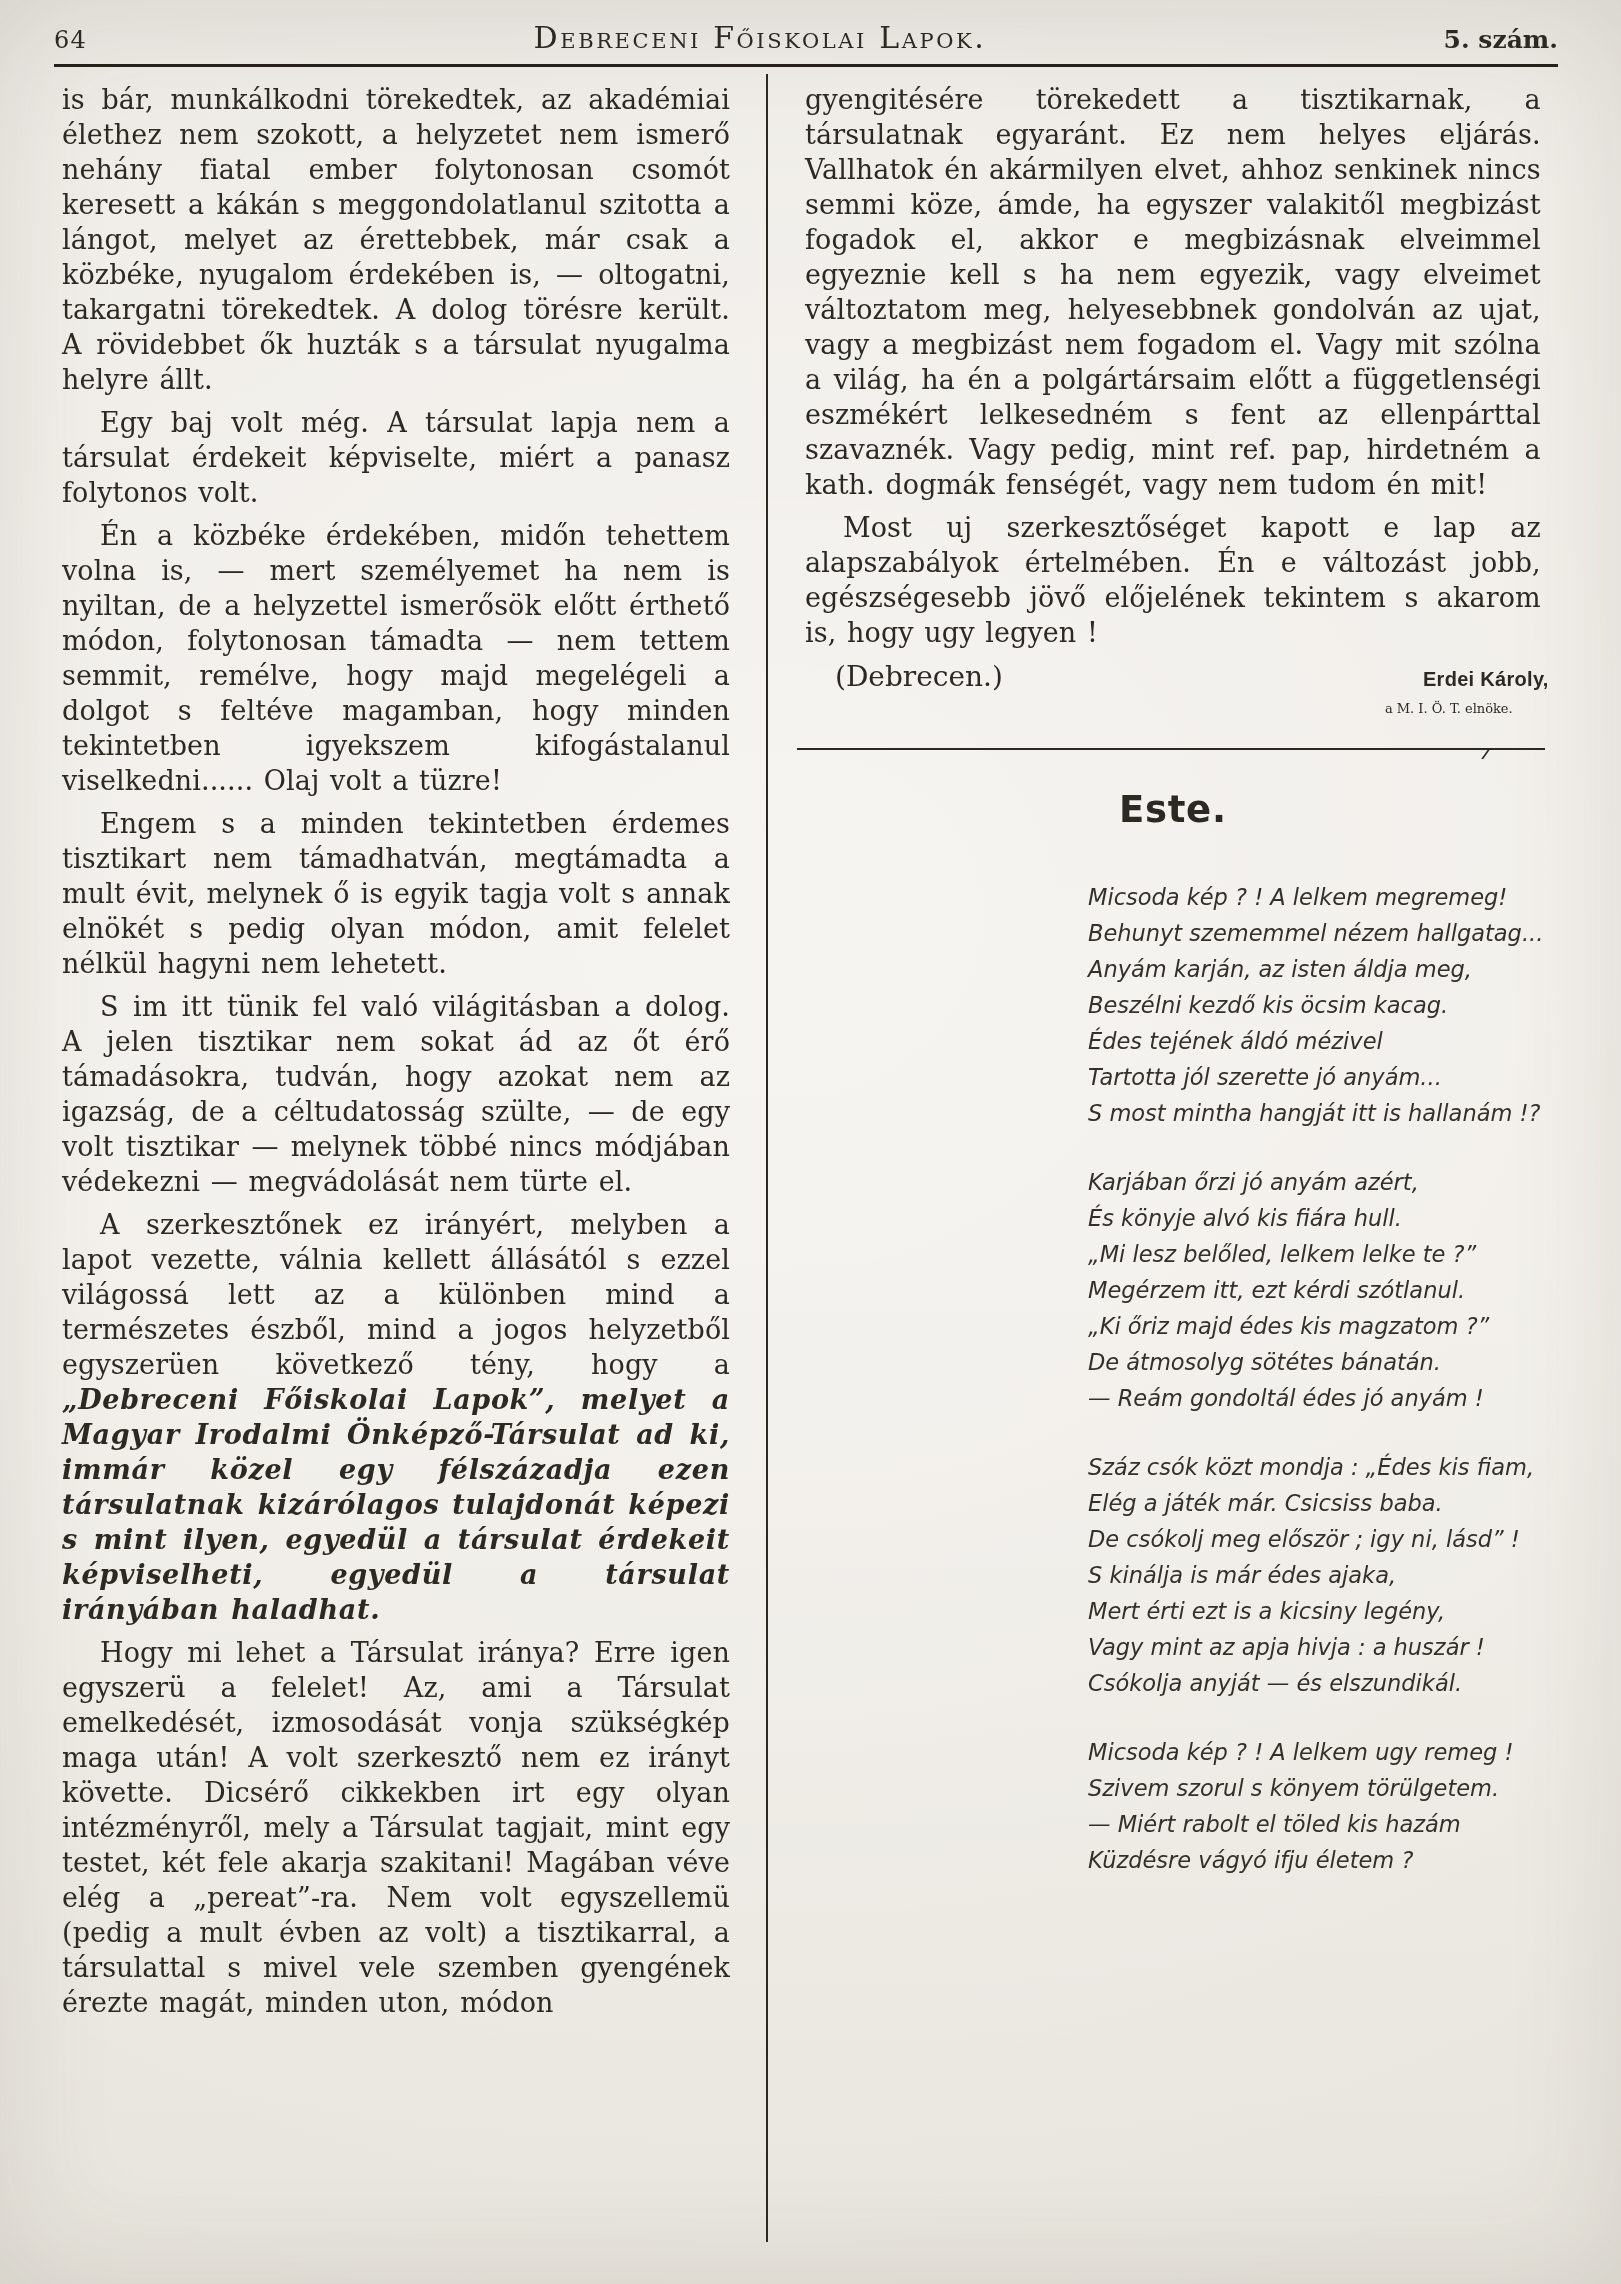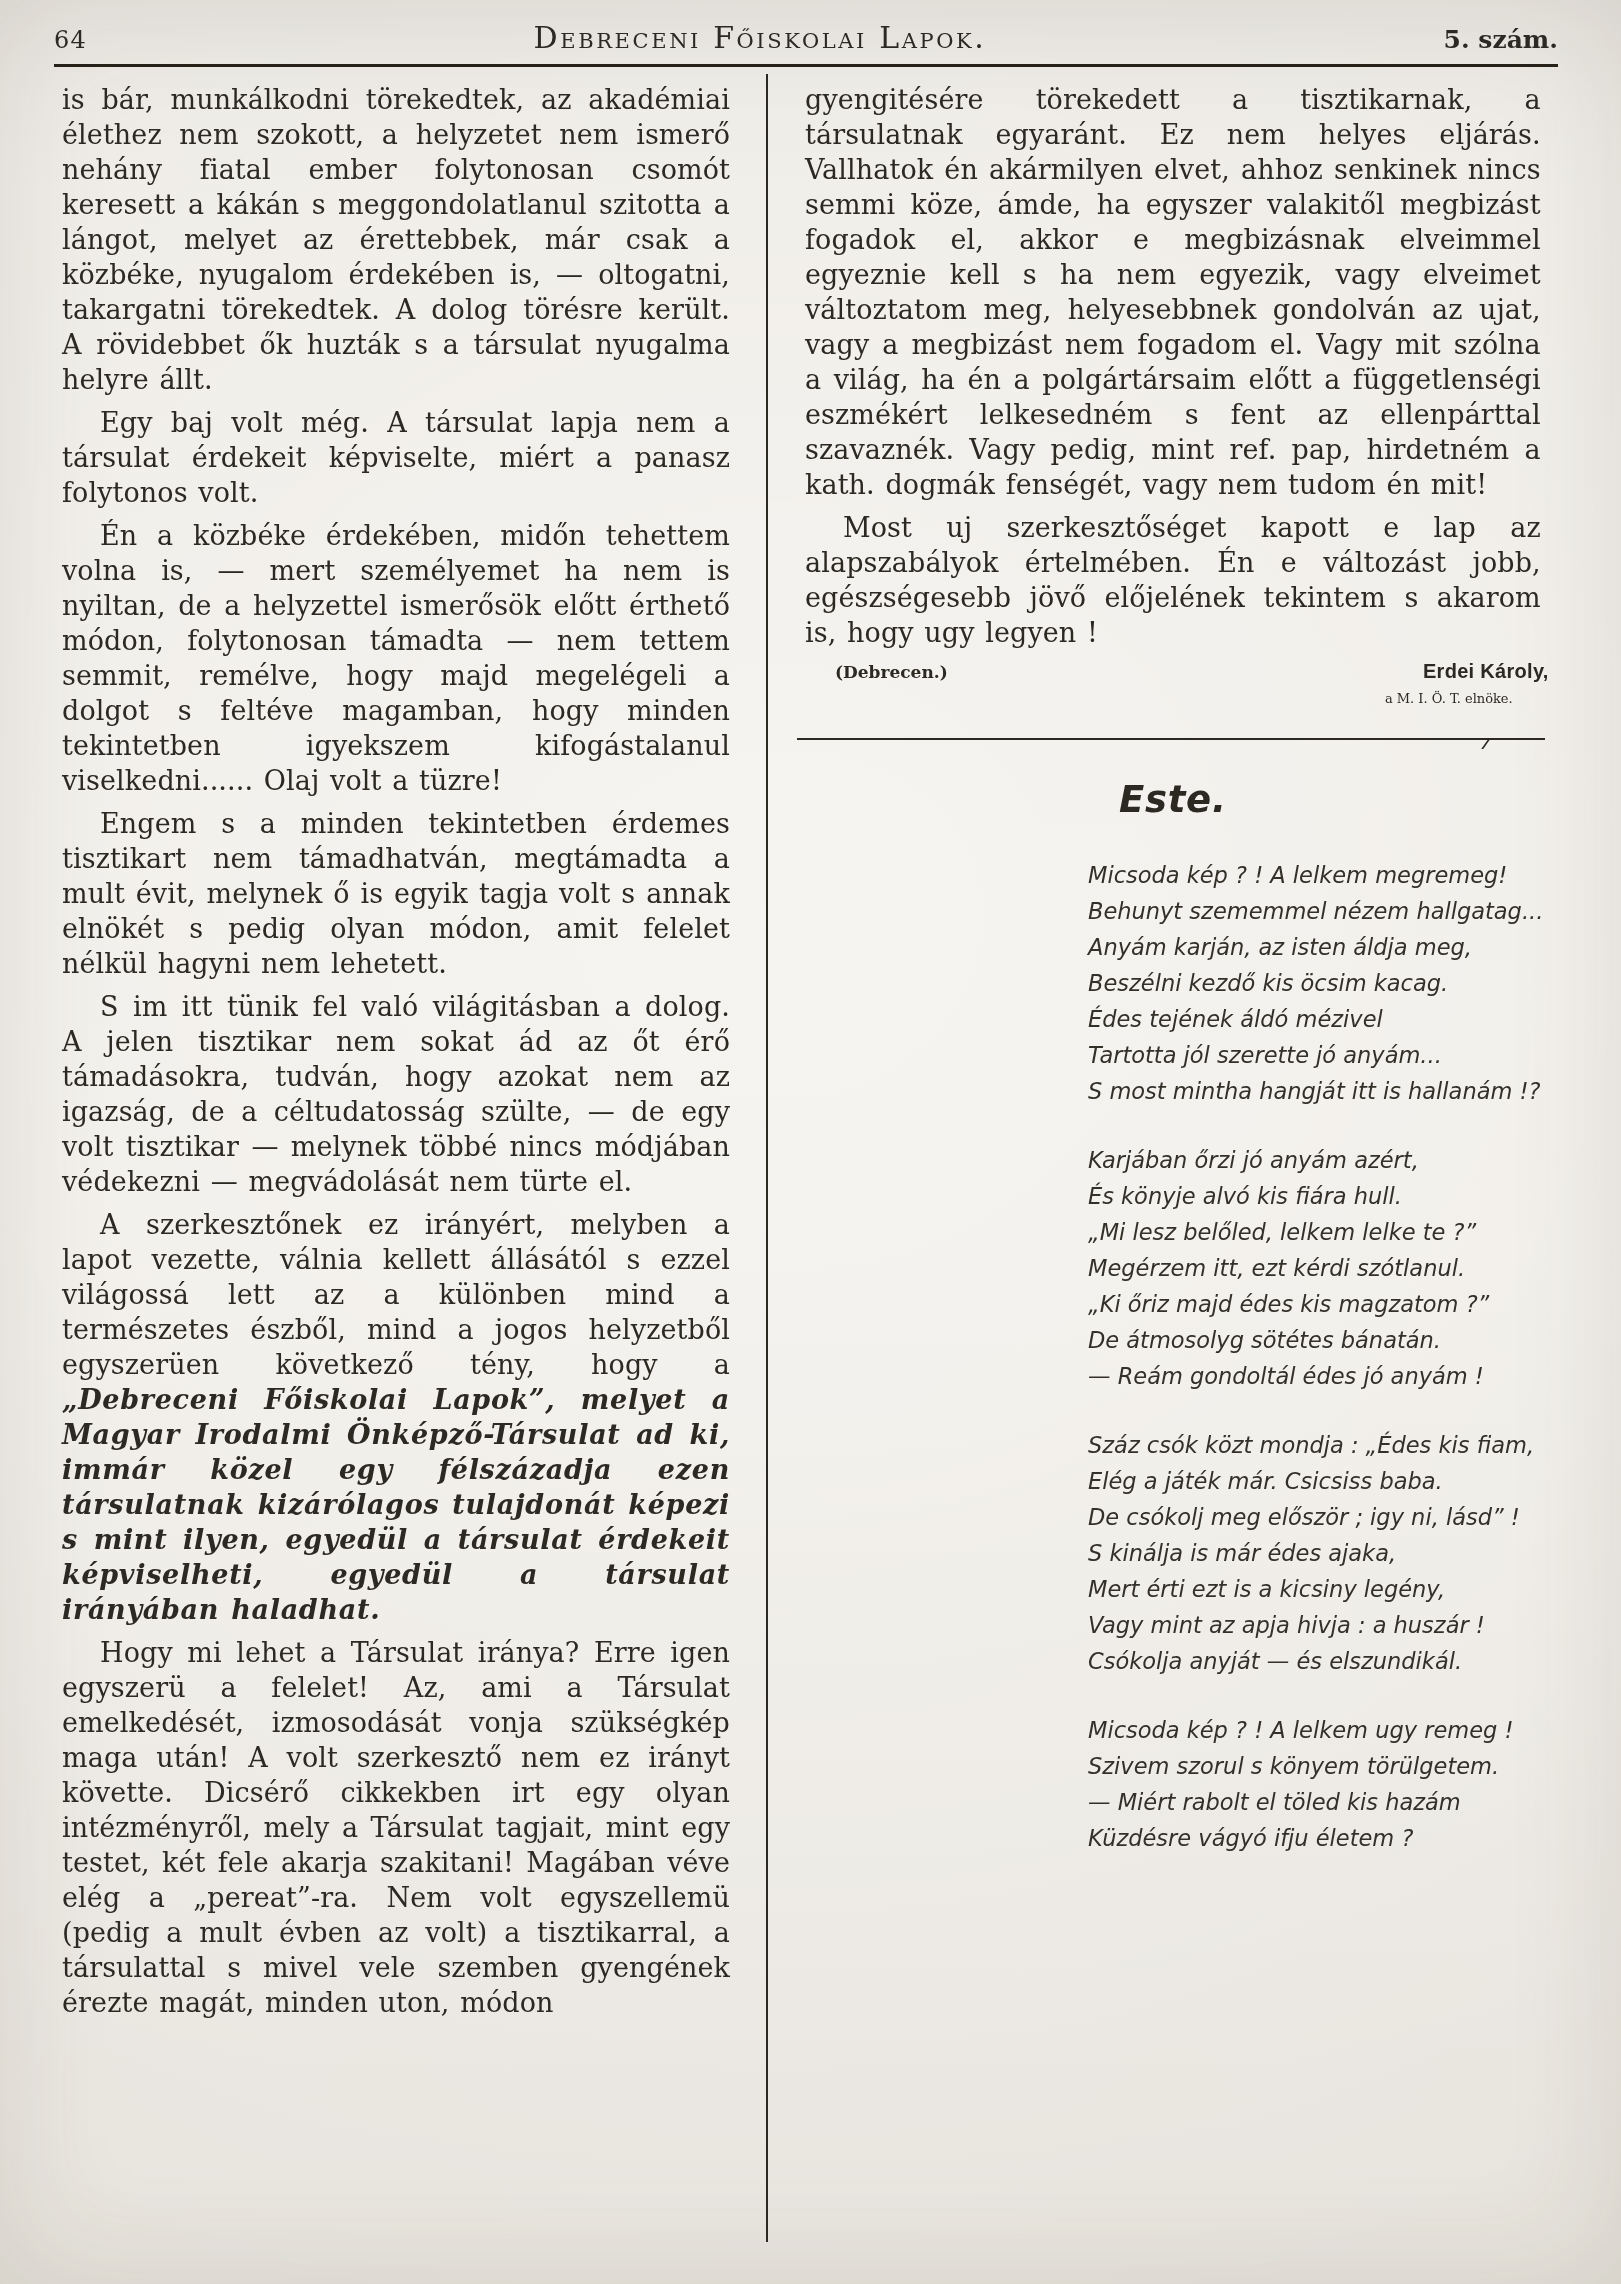--- a/index.html
+++ b/index.html
@@ -68,21 +68,21 @@
   .body-para.no-indent { text-indent: 0; }
   .emphasis-run { font-style: italic; font-weight: bold; letter-spacing: 0.7px; }
 
   
   .signature-row {
     display: flex;
     justify-content: space-between;
     align-items: baseline;
     margin-top: 10.6px;
   }
-  .signature-place { font-size: 17px; padding-left: 38px; font-weight: bold; }
+  .signature-place { font-size: 28px; padding-left: 38px; }
   .signature-name {
     font-family: "Liberation Sans", "DejaVu Sans", sans-serif;
     font-weight: bold;
     font-size: 20px;
     letter-spacing: 0.3px;
   }
   .signature-title { text-align: right; font-size: 13px; margin-top: 8px; padding-right: 36px; }
 
   
   .section-divider {
@@ -97,24 +97,23 @@
     top: -2.6px;
     width: 17px;
     height: 11.3px;
     border-right: 2px solid #2c2822;
     transform: skewX(-35deg);
   }
 
   
   .poem { margin-top: 25px; }
   .poem-title {
-    margin: 0 0 36px 0;
+    margin: 0 0 48px 0;
     text-align: center;
     font-size: 37px;
-    font-style: italic;
     font-weight: bold;
     letter-spacing: 0.7px;
     font-family: "DejaVu Sans", "Liberation Sans", sans-serif;
   }
   .poem-stanza {
     margin: 0 0 33px 291px;
     font-style: italic;
     font-size: 22.5px;
     line-height: 36px;
     white-space: pre-line;

